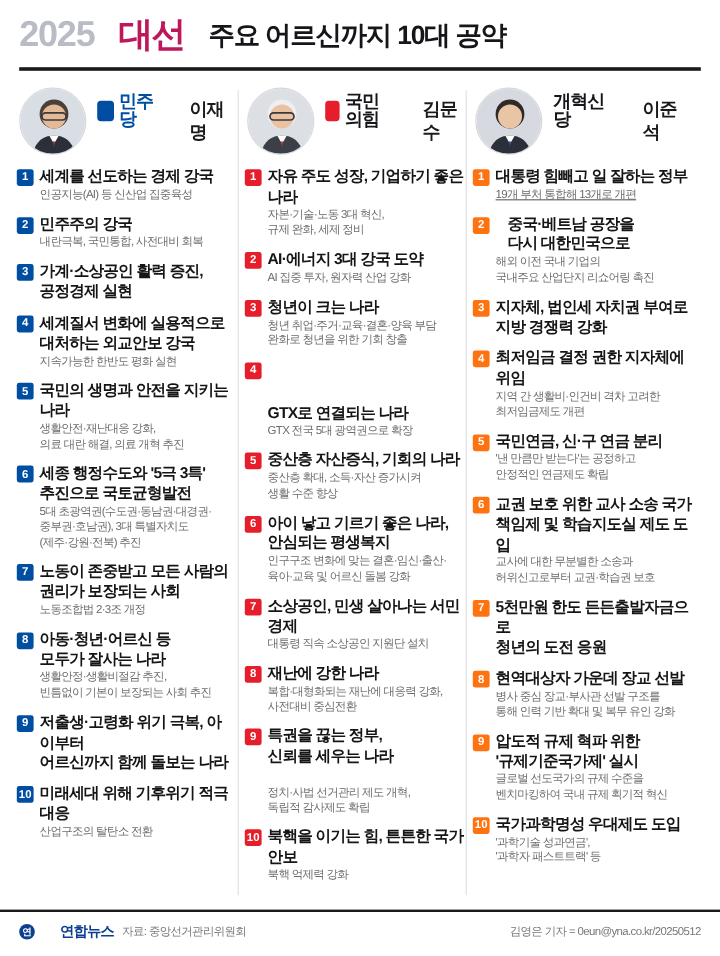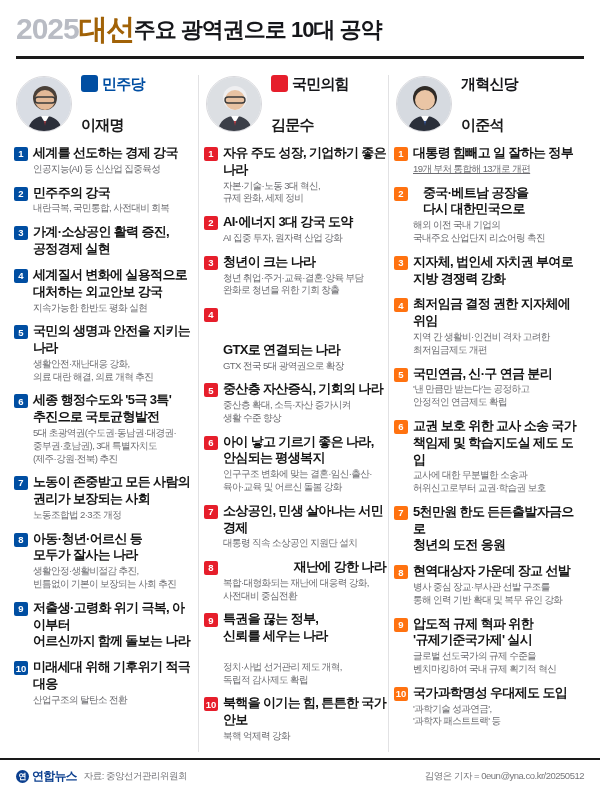--- a/index.html
+++ b/index.html
@@ -10,30 +10,30 @@
     font-family:"Liberation Sans", sans-serif;
     color:#1a1a1a;
     position:relative;
     overflow:hidden;
   }
   .page { width:600px; height:797px; position:relative; padding:0; }
 
   
   .header {
     padding:14px 16px 6px 16px;
-    display:flex; align-items:flex-end; gap:0;
+    display:flex; align-items:flex-end; gap:20px;
   }
   .hdr-year {
     font-size:30px; font-weight:bold; letter-spacing:-1px;
     color:#b9bcc4;
     -webkit-text-stroke:0px;
     line-height:1;
   }
   .hdr-daeseon {
-    font-size:29px; font-weight:bold; color:#a16207; line-height:1;
+    font-size:29px; font-weight:bold; color:#be185d; line-height:1;
     letter-spacing:-1.5px;
   }
   .hdr-rest {
     font-size:22px; font-weight:bold; color:#15161a; line-height:1.1;
     letter-spacing:-1px; padding-bottom:2px;
   }
   .hdr-rule {
     height:3px; background:#1a1a1a; margin:6px 16px 0 16px;
   }
 
@@ -49,21 +49,21 @@
 
   .cand {
     display:flex; align-items:center; gap:9px; padding:4px 2px 10px 2px;
   }
   .avatar {
     width:56px; height:56px; border-radius:50%;
     flex:0 0 56px; overflow:hidden; position:relative;
     border:1px solid #d8d8dc;
   }
   .avatar svg { display:block; }
-  .cand-meta { display:flex; flex-direction:column; gap:23px; }
+  .cand-meta { display:flex; flex-direction:row; gap:23px; }
   .party-row { display:flex; align-items:center; gap:4px; height:20px; }
   .party-name {
     font-size:15px; font-weight:bold; letter-spacing:-0.8px; line-height:1;
   }
   .party-mark {
     width:17px; height:17px; border-radius:3px; display:inline-block;
   }
   .cand-name {
     font-size:15px; font-weight:bold; letter-spacing:-0.8px; color:#1a1a1a;
   }
@@ -94,33 +94,33 @@
     display:flex; align-items:center; justify-content:space-between;
     background:#fff;
   }
   .foot-left { display:flex; align-items:center; gap:7px; }
   .yna-logo { display:flex; align-items:center; gap:3px; }
   .yna-badge {
     width:13px; height:13px; border-radius:50%;
     background:#0b3f8f; color:#fff; font-size:8px; font-weight:bold;
     display:flex; align-items:center; justify-content:center;
   }
-  .yna-text { font-size:12px; font-weight:bold; color:#0b3f8f; letter-spacing:-0.8px; }
+  .yna-text { font-size:12px; font-weight:bold; color:#0b3f8f; letter-spacing:-0.8px;margin-left:18px; }
   .foot-src { font-size:9.5px; color:#77777b; letter-spacing:-0.5px; }
   .foot-right { font-size:9.5px; color:#77777b; letter-spacing:-0.5px; }
 </style>
 </head>
 <body>
 
 <div class="page">
 
   <div class="header">
     <span class="hdr-year">2025</span>
     <span class="hdr-daeseon">대선</span>
-    <span class="hdr-rest">주요 광역권으로 10대 공약</span>
+    <span class="hdr-rest">주요 어르신까지 10대 공약</span>
   </div>
   <div class="hdr-rule"></div>
 
   <div class="cols">
 
     <div class="col">
       <div class="cand">
         <div class="avatar">
           <svg width="56" height="56" viewBox="0 0 56 56">
             <rect width="56" height="56" fill="#d9dde4"></rect>
@@ -279,21 +279,21 @@
         <li class="pitem">
             <span class="pnum" style="background:#e61e2b">7</span>
             <span class="ptext">
               <span class="ptitle" style="display: block;">소상공인, 민생 살아나는 서민경제</span>
               <span class="pdesc" style="display: block;">대통령 직속 소상공인 지원단 설치</span>
             </span>
           </li>
         <li class="pitem">
             <span class="pnum" style="background:#e61e2b">8</span>
             <span class="ptext">
-              <span class="ptitle" style="display: block; text-align: right;">재난에 강한 나라</span>
+              <span class="ptitle" style="display: block;">재난에 강한 나라</span>
               <span class="pdesc" style="display: block;">복합·대형화되는 재난에 대응력 강화,<br>사전대비 중심전환</span>
             </span>
           </li>
         <li class="pitem">
             <span class="pnum" style="background:#e61e2b">9</span>
             <span class="ptext">
               <span class="ptitle" style="display: block;">특권을 끊는 정부,<br>신뢰를 세우는 나라</span>
               <span class="pdesc" style="display: block; margin-top: 16px;">정치·사법 선거관리 제도 개혁,<br>독립적 감사제도 확립</span>
             </span>
           </li>

